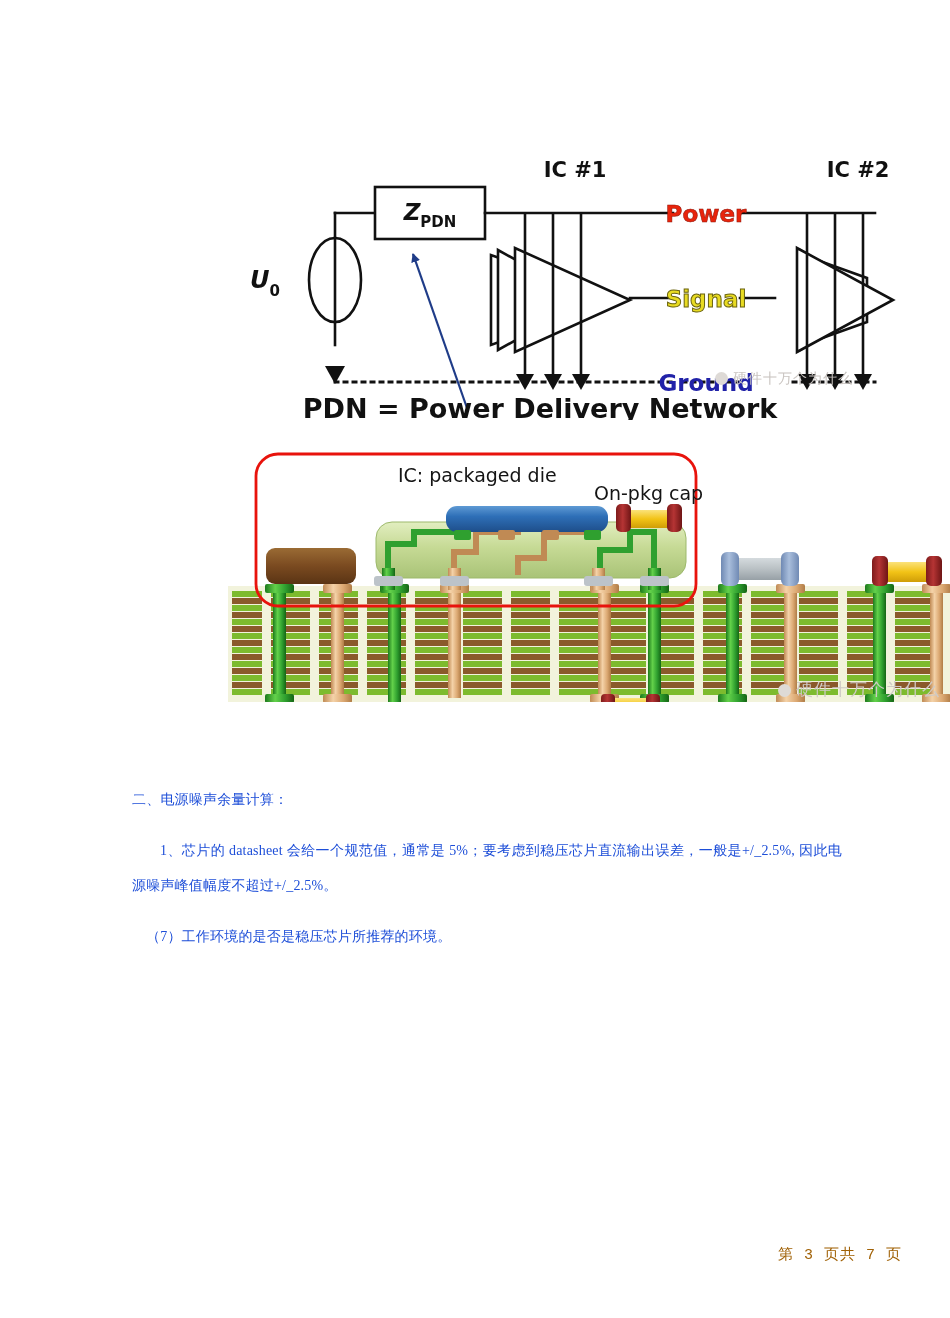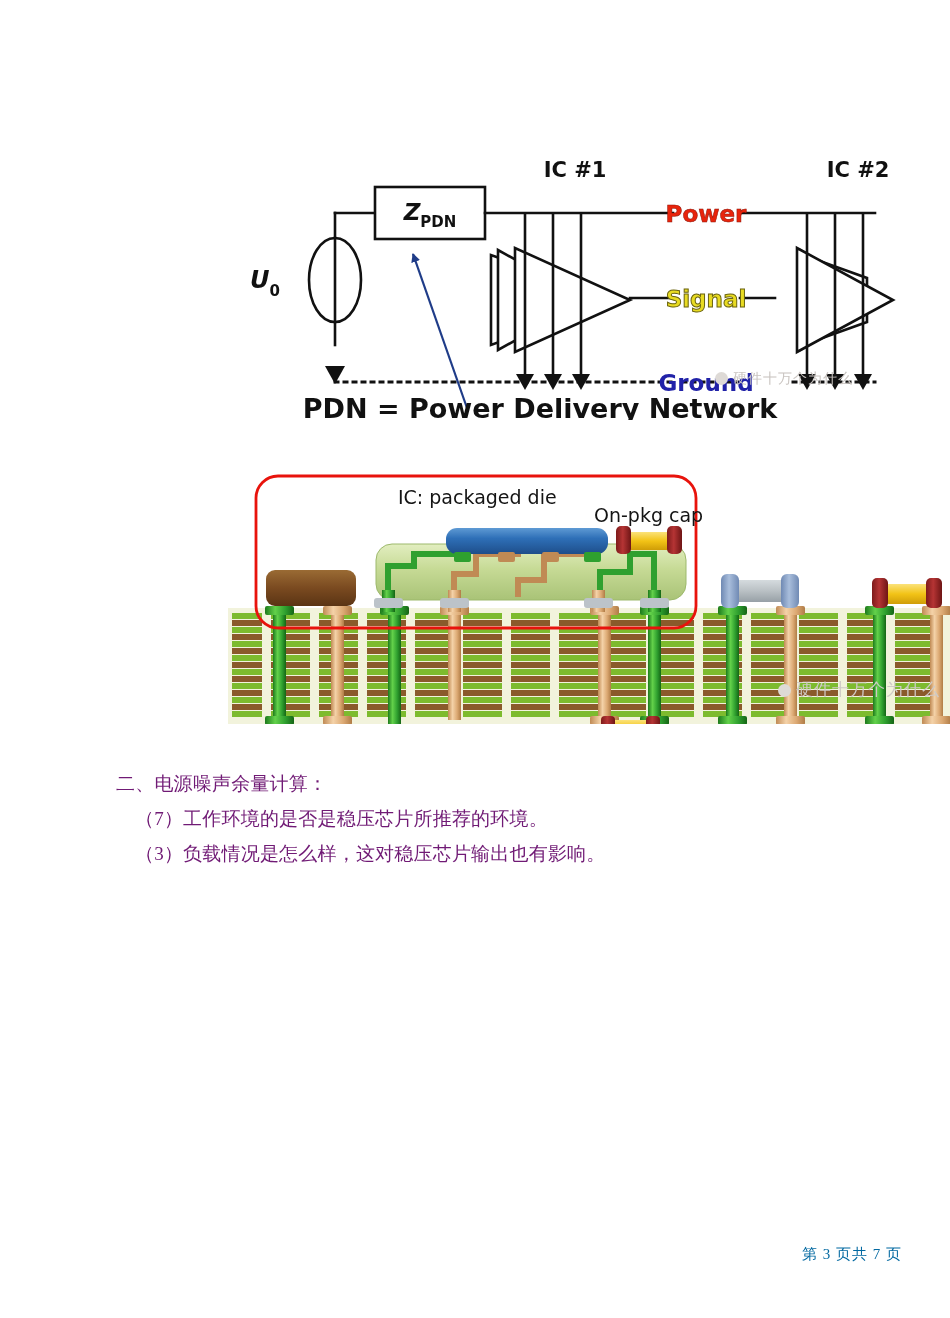--- a/index.html
+++ b/index.html
@@ -30,21 +30,21 @@
     top: 150px;
     width: 730px;
     height: 270px;
   }
   #fig-pdn svg { display: block; width: 100%; height: 100%; }
 
   
   #fig-pcb {
     position: absolute;
     left: 218px;
-    top: 462px;
+    top: 440px;
     width: 732px;
     height: 262px;
     text-decoration: underline;
   }
   #fig-pcb svg { display: block; width: 100%; height: 100%; }
 
   
   .wm {
     position: absolute;
     font-family: "DejaVu Sans", sans-serif;
@@ -65,39 +65,39 @@
   #wm2 { left: 778px; top: 678px; font-size: 17px; color: #cfcac6; }
 
   
   #body-text {
     position: absolute;
     left: 116px;
     top: 766px;
     width: 742px;
   }
   .para {
-    font-size: 19px;
+    font-size: 14px;
     line-height: 35px;
-    margin: 0;
+    margin: 16px;
     text-align: justify;
-    color: #701a75;
+    color: #1d4ed8;
     letter-spacing: 0.2px;
   }
   .para.indent2 { text-indent: 2em; }
   .para.indent1 { text-indent: 1em; }
   .para.noind  { text-indent: 0; }
 
   
   #footer {
     position: absolute;
     right: 48px;
     bottom: 54px;
     font-size: 15px;
-    color: #0369a1;
-    font-family: Liberation Serif, serif;
+    color: #a16207;
+    font-family: Liberation Mono, monospace;
     letter-spacing: 1px;
   }
 </style>
 </head>
 <body>
 
 <div id="page">
 
   <div id="fig-pdn">
     <svg viewBox="0 0 730 270" xmlns="http://www.w3.org/2000/svg">
@@ -414,19 +414,19 @@
 
       <text x="180" y="42" font-family="'DejaVu Sans',sans-serif" font-size="19" fill="#141414">IC: packaged die</text>
       <text x="376" y="60" font-family="'DejaVu Sans',sans-serif" font-size="19" fill="#141414">On-pkg cap</text>
     </svg>
   </div>
 
   <div class="wm" id="wm2"><span class="wm-logo"></span><span>硬件十万个为什么</span></div>
 
   <div id="body-text">
     <p class="para noind">二、电源噪声余量计算：</p>
+    <p class="para indent2">1、芯片的 datasheet 会给一个规范值，通常是 5%；要考虑到稳压芯片直流输出误差，一般是+/_2.5%, 因此电源噪声峰值幅度不超过+/_2.5%。</p>
     <p class="para indent1">（7）工作环境的是否是稳压芯片所推荐的环境。</p>
-    <p class="para indent1">（3）负载情况是怎么样，这对稳压芯片输出也有影响。</p>
   </div>
 
   <div id="footer">第 3 页共 7 页</div>
 
 </div>
 
 </body></html>

